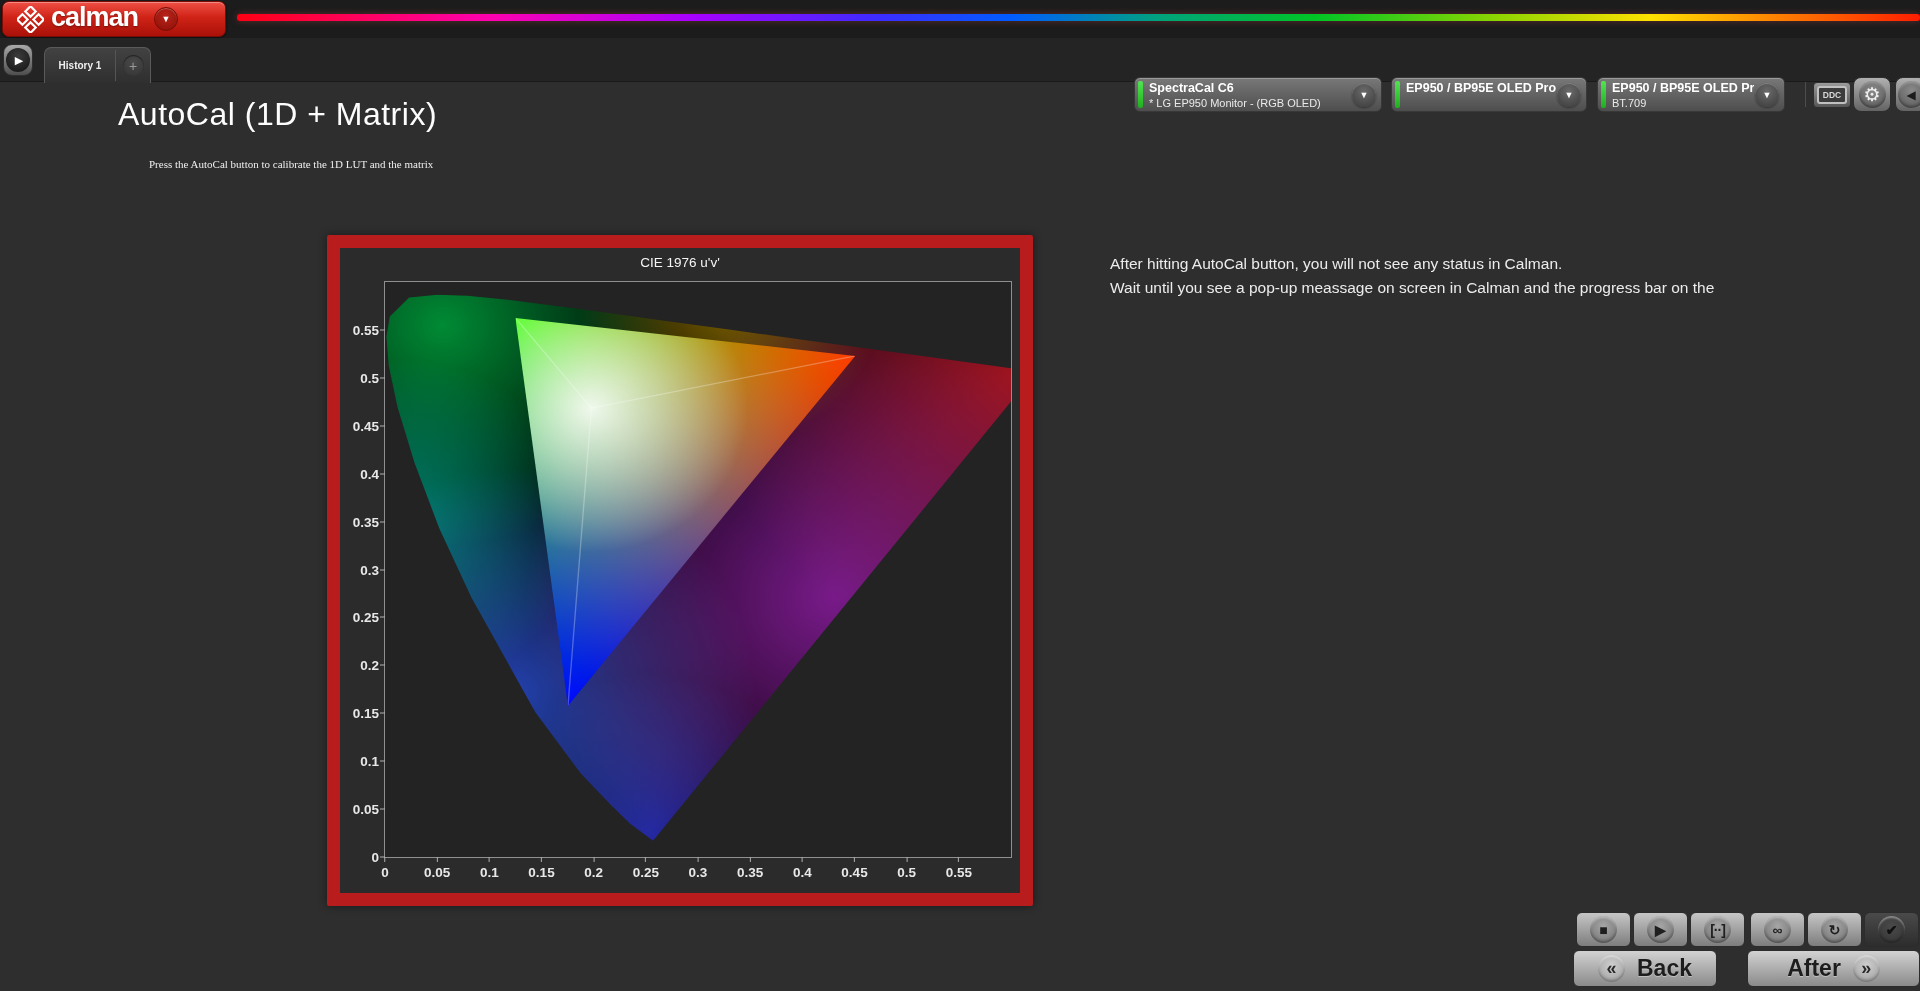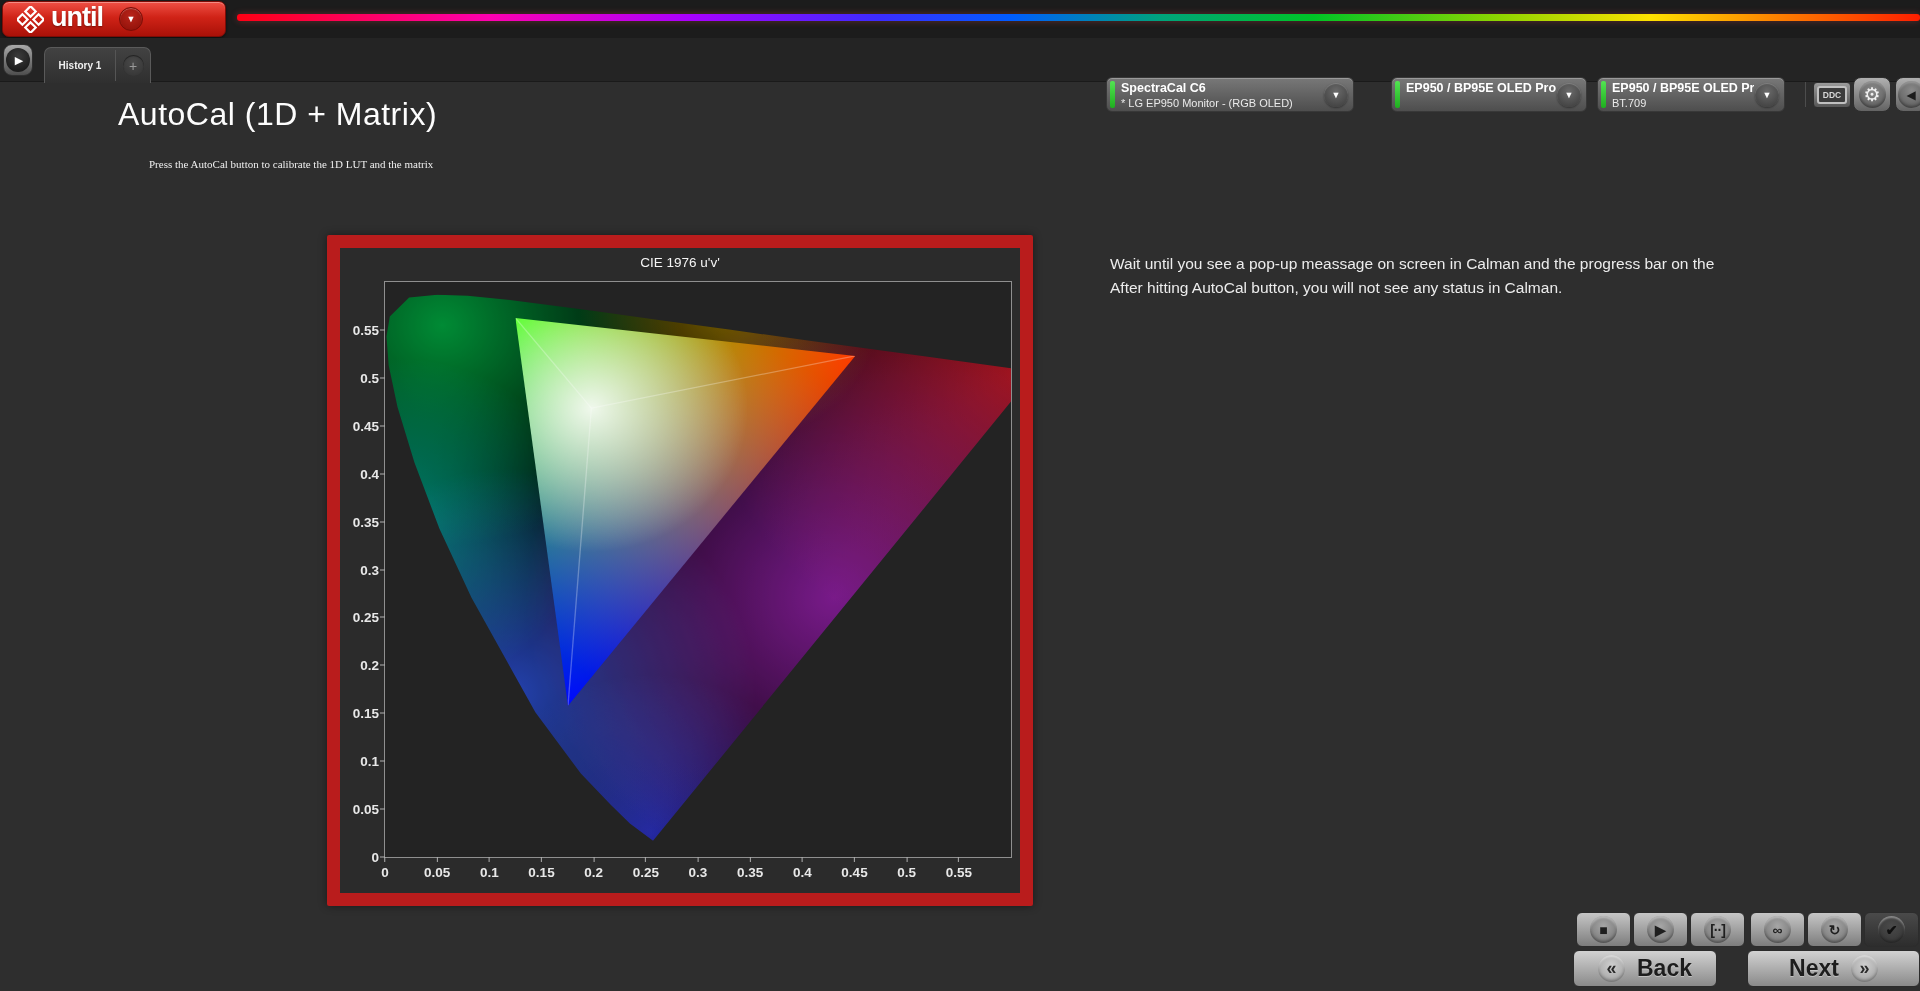--- a/index.html
+++ b/index.html
@@ -70,21 +70,21 @@
   .dd-lines { position:absolute; left:14px; top:2px; right:30px; overflow:hidden; }
   .dd-line1 { color:#fff; font-size:12.5px; font-weight:bold; line-height:16px; white-space:nowrap; }
   .dd-line2 { color:#eaeaea; font-size:11px; line-height:14px; white-space:nowrap; }
   .dd-arrow {
     position:absolute; right:5px; top:50%; transform:translateY(-50%);
     width:24px; height:24px; border-radius:50%;
     background:radial-gradient(circle at 50% 35%, #6a6a6a, #3a3a3a);
     color:#fff; font-size:9px; display:flex; align-items:center; justify-content:center;
     box-shadow:inset 0 1px 1px rgba(255,255,255,.25), 0 1px 2px rgba(0,0,0,.4);
   }
-  .dd-1 { left:1106px; width:248px; }
+  .dd-1 { left:1134px; width:248px; }
   .dd-2 { left:1391px; width:196px; }
   .dd-3 { left:1597px; width:188px; }
 
   .tr-divider { position:absolute; left:1805px; top:44px; width:1px; height:25px; background:#4d4d4d; }
   .ddc-btn {
     position:absolute; left:1813px; top:44px; width:38px; height:26px; border-radius:4px;
     background:linear-gradient(#9a9a9a,#565656); border:1px solid #2e2e2e;
     display:flex; align-items:center; justify-content:center;
   }
   .ddc-screen { width:30px; height:18px; border:2px solid #c0c0c0; border-radius:3px; background:#3c3c3c; color:#d8d8d8; font-size:8.5px; font-weight:bold; text-align:center; line-height:14px; }
@@ -167,21 +167,21 @@
   <div class="top-bar">
     <div class="logo-btn">
       <svg class="logo-diamond" viewBox="0 0 40 40">
         <g fill="none" stroke="#ffffff" stroke-width="3.2" stroke-linejoin="miter">
           <rect x="14.5" y="2.5" width="11" height="11" transform="rotate(45 20 8)"></rect>
           <rect x="2.5" y="14.5" width="11" height="11" transform="rotate(45 8 20)"></rect>
           <rect x="26.5" y="14.5" width="11" height="11" transform="rotate(45 32 20)"></rect>
           <rect x="14.5" y="26.5" width="11" height="11" transform="rotate(45 20 32)"></rect>
         </g>
       </svg>
-      <span class="logo-text">until</span>
+      <span class="logo-text">calman</span>
       <span class="logo-dd">▼</span>
     </div>
     <div class="rainbow"></div>
   </div>
 
   <div class="control-row">
     <div class="nav-play">
       <span class="circ">▶</span>
     </div>
     <div class="tab-group">
@@ -228,22 +228,22 @@
     </div>
     <div class="sq-btn collapse-btn">
       <span class="circ">◀</span>
     </div>
   </div>
 
   <div class="page-title">AutoCal (1D + Matrix)</div>
   <div class="page-subtitle">Press the AutoCal button to calibrate the 1D LUT and the matrix</div>
 
   <div class="instructions">
+    <div>After hitting AutoCal button, you will not see any status in Calman.</div>
     <div>Wait until you see a pop-up meassage on screen in Calman and the progress bar on the</div>
-    <div>After hitting AutoCal button, you will not see any status in Calman.</div>
   </div>
 
   <div class="chart-frame">
     <div class="chart-panel">
       <div class="chart-title">CIE 1976 u'v'</div>
       <div class="plot">
         <svg viewBox="0 0 600 600" preserveAspectRatio="none">
           <defs>
             <clipPath id="locus-clip">
                 <polygon id="locus-clip-poly" points="256.9,583.1 234.7,565.0 216.1,545.1 187.7,512.9 144.1,449.0 82.8,329.2 52.1,257.3 28.2,188.3 11.9,130.2 3.5,86.9 1.4,56.8 4.6,36.1 23.1,16.3 50.1,13.2 79.2,14.4 112.7,17.9 153.1,23.4 202.6,30.6 262.3,39.6 331.5,49.9 403.5,60.7 520.3,78.1 623.4,93.5"></polygon>
@@ -448,17 +448,17 @@
     <div class="meter-btn pressed">
         <span class="circ">✔</span>
       </div>
   </div>
 
   <div class="nav-btn back-btn">
     <span class="circ">«</span>
     <span>Back</span>
   </div>
   <div class="nav-btn next-btn">
-    <span>Next</span>
+    <span>After</span>
     <span class="circ">»</span>
   </div>
 
 </div>
 
 </body></html>

